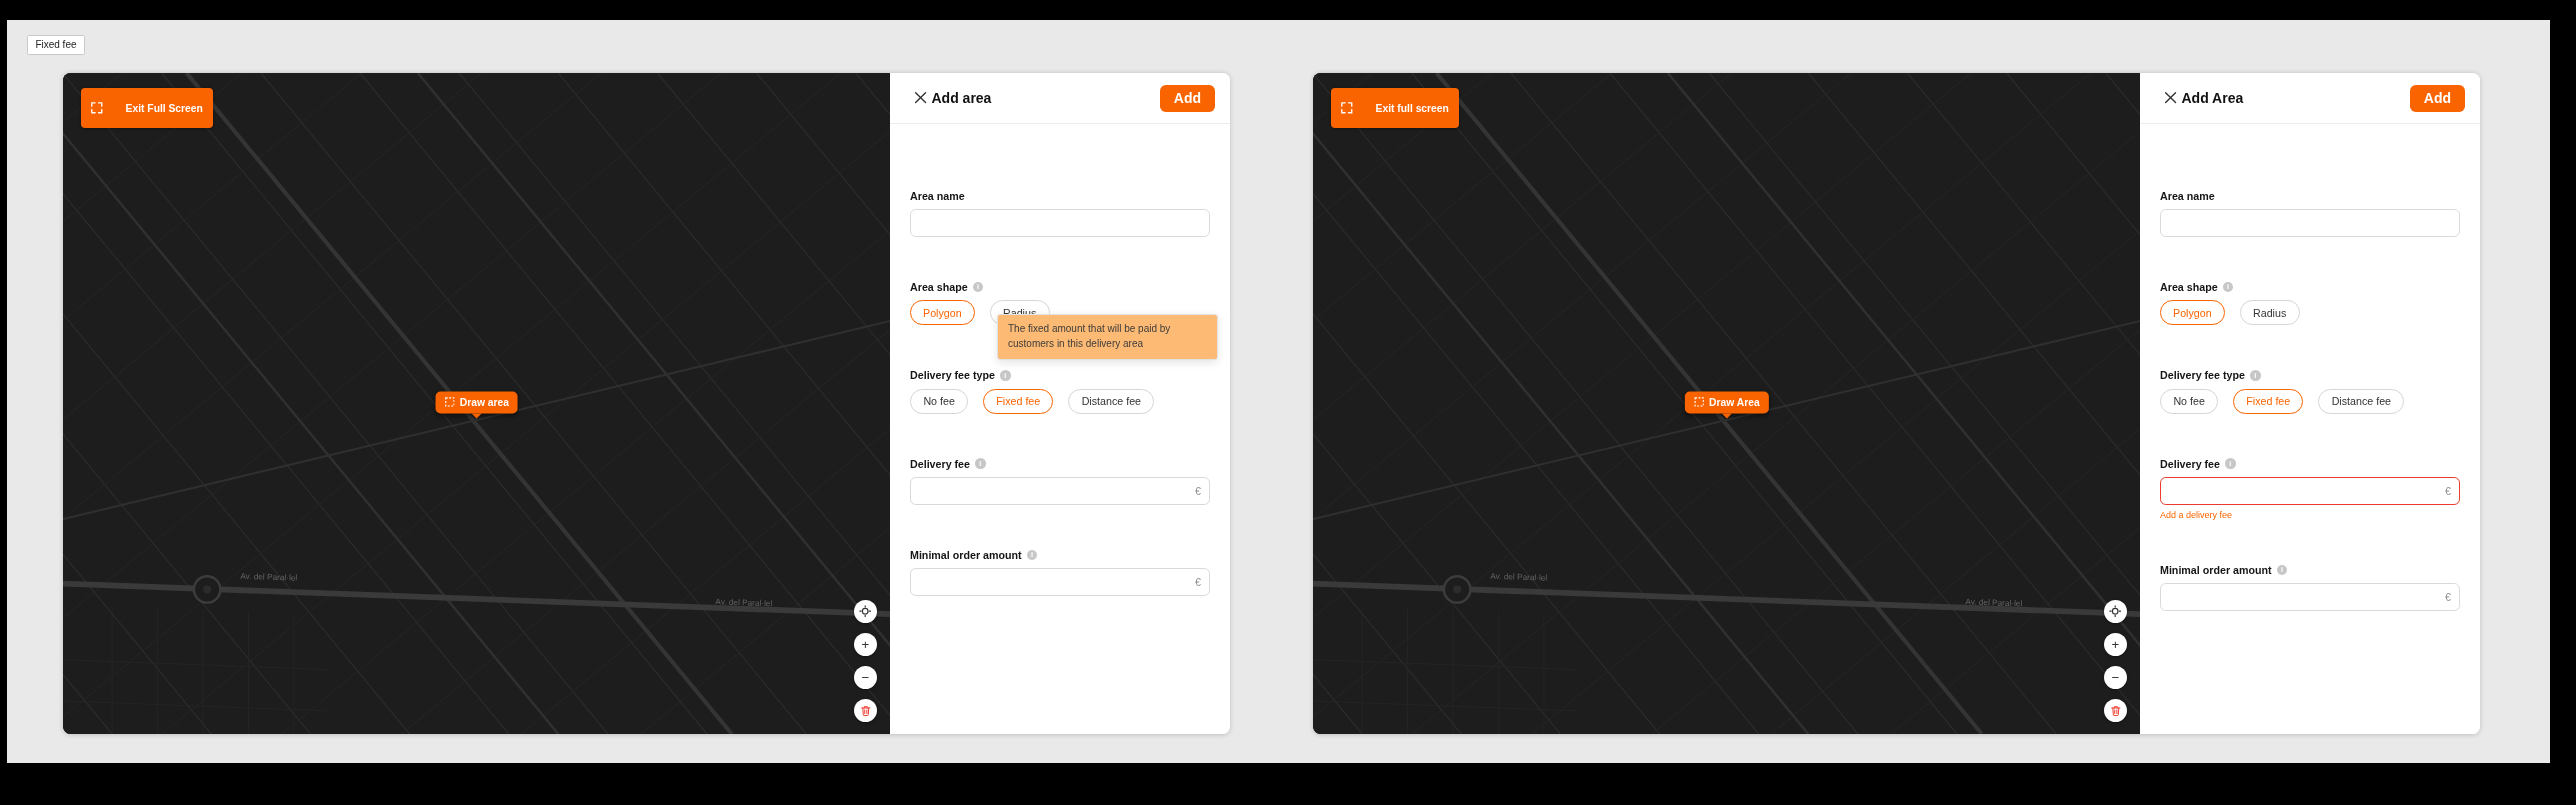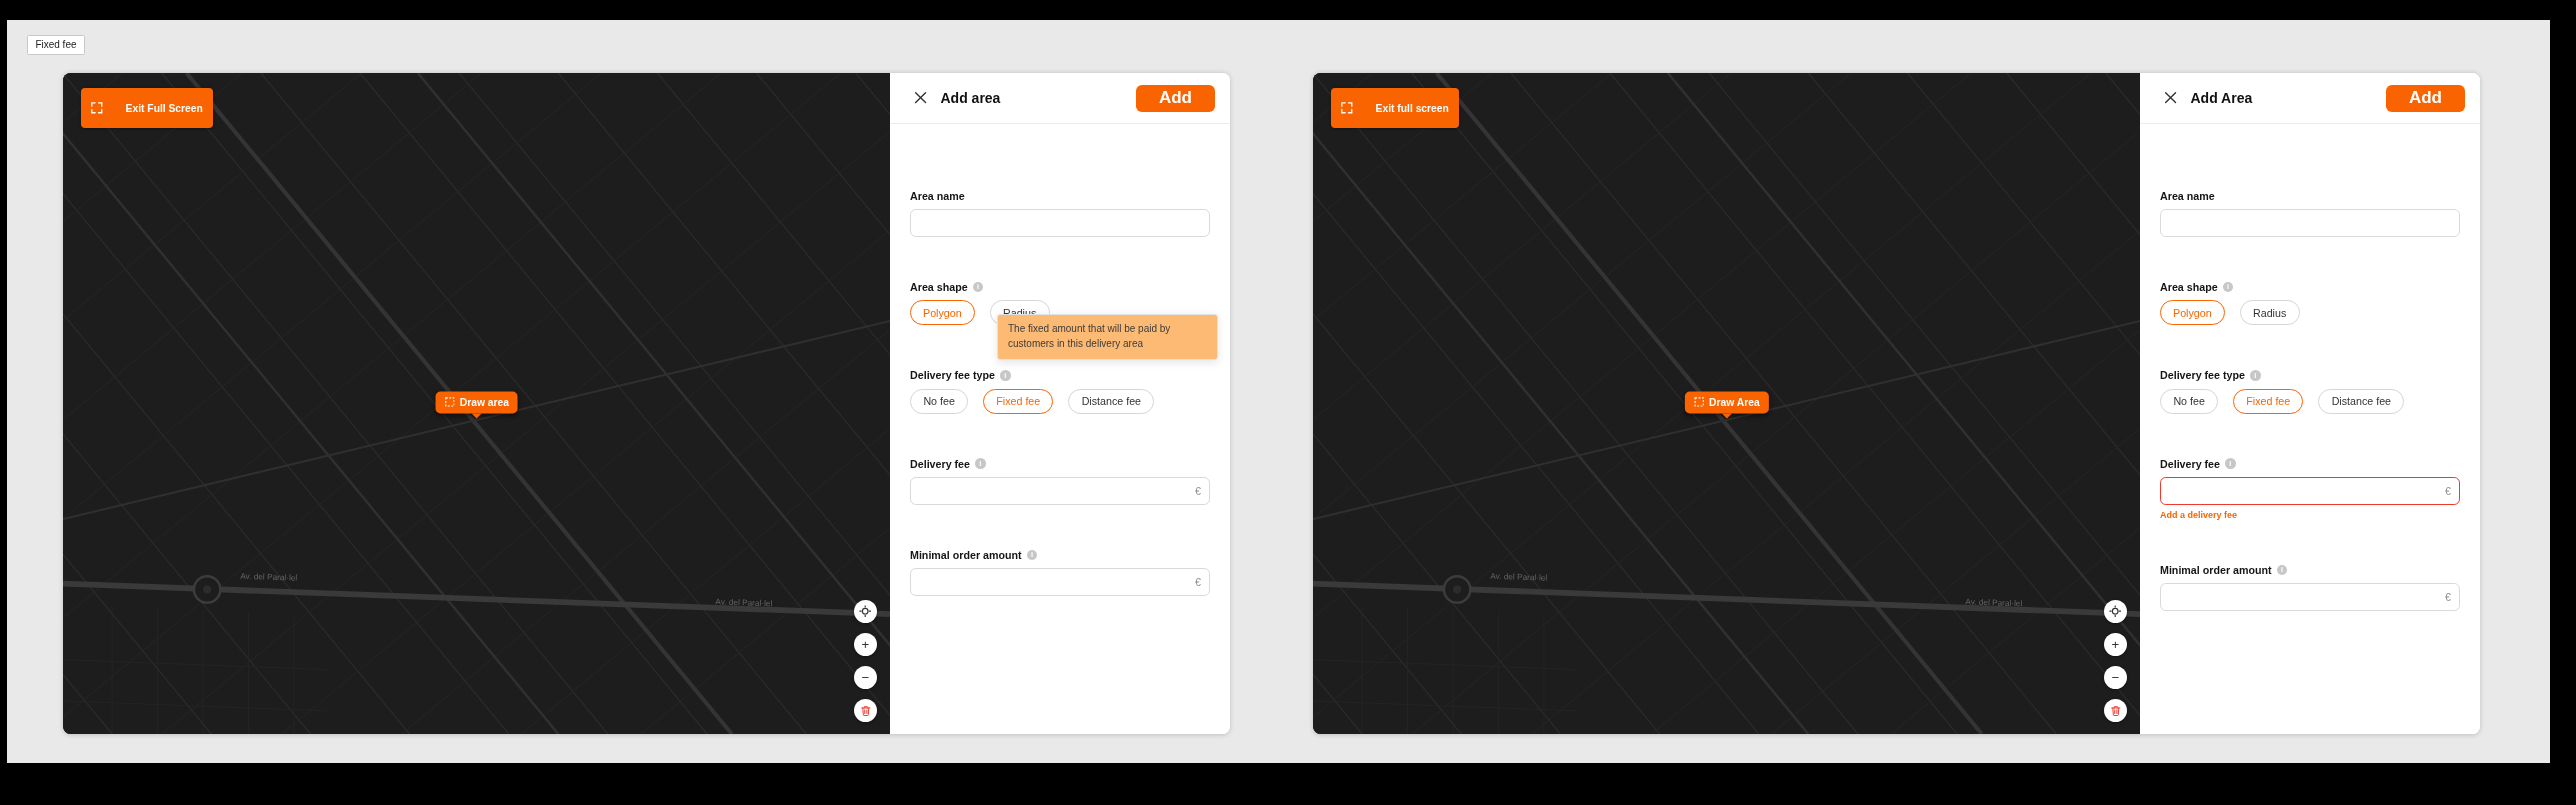--- a/index.html
+++ b/index.html
@@ -33,38 +33,38 @@
   .map-ctrls { position:absolute; right:13.2px; top:527px; display:flex; flex-direction:column; gap:10px; }
   .ctl { width:23px; height:23px; border-radius:50%; background:#fff; border:none; display:flex; align-items:center;
     justify-content:center; box-shadow:0 0.8px 2.5px rgba(0,0,0,.45); cursor:pointer; color:#333; font-size:13.2px;
     font-family:inherit; line-height:1; padding:0; }
 
   
   .sidebar { position:relative; width:340px; height:661px; background:#fff; flex:none; }
   .sb-hdr { display:flex; align-items:center; height:51px; padding:0 15px 0 20px; border-bottom:0.8px solid #ececec; }
   .close-btn { background:none; border:none; width:21.5px; height:21.5px; display:flex; align-items:center; justify-content:center;
     cursor:pointer; padding:0; }
-  .sb-title { font-size:14px; font-weight:700; color:#111; margin-left:9px; }
-  .add-btn { margin-left:auto; height:27px; padding:0 23px; background:var(--accent); color:#fff; border:none;
-    border-radius:5.8px; font-size:17px; font-weight:700; cursor:pointer; font-family:inherit; }
+  .sb-title { font-size:14px; font-weight:700; color:#111; margin-left:0; }
+  .add-btn { margin-left:auto; height:27px; padding:0 14px; background:var(--accent); color:#fff; border:none;
+    border-radius:5.8px; font-size:14px; font-weight:700; cursor:pointer; font-family:inherit; }
 
   .sb-body { padding:21.5px 20px 0; }
   .sec { margin-bottom:21.5px; }
   .lbl-row { display:flex; align-items:center; gap:5px; margin-bottom:7.4px;margin-top:44px; }
   .lbl { font-size:10.7px; font-weight:700; color:#161616; }
   .info-dot { width:10.7px; height:10.7px; border-radius:50%; background:#c7c7c7; color:#fff; font-size:7.4px; font-weight:700;
     display:flex; align-items:center; justify-content:center; cursor:pointer; line-height:1; }
 
   .input-wrap { position:relative; }
   .input-wrap input { width:100%; height:28px; border:0.8px solid #d9d9d9; border-radius:5.8px; padding:0 23px 0 9px;
     font-size:10.7px; color:#222; background:#fff; font-family:inherit; outline:none; }
   .input-wrap.no-suffix input { padding-right:9px; }
   .input-wrap .suffix { position:absolute; right:9px; top:50%; transform:translateY(-50%); color:#8f8f8f; font-size:10.7px; }
   .input-wrap.error input { border:1.2px solid var(--danger); }
-  .err-msg { font-size:9px; color:var(--accent); margin-top:5px;font-weight:bold; }
+  .err-msg { font-size:9px; color:var(--accent); margin-top:5px; }
 
   .pill-row { display:flex; gap:15px; }
   .pill { display:inline-flex; align-items:center; height:25px; padding:0 12.4px; border-radius:12.4px; background:#fff;
     border:0.8px solid #d6d6d6; font-size:10.7px; color:#333; cursor:pointer; font-family:inherit; }
   .pill.sel { border:1.2px solid var(--accent); color:var(--accent); padding:0 12px; }
 
   .tooltip { position:absolute; left:107px; top:241px; width:221px; background:#fdba74; border:0.8px solid #e2e2e2;
     border-radius:3.3px; padding:7.4px 10px; font-size:10px; line-height:1.45; color:#3c3c3c;
     box-shadow:0 2.5px 8.3px rgba(0,0,0,.10); z-index:6; }
 

